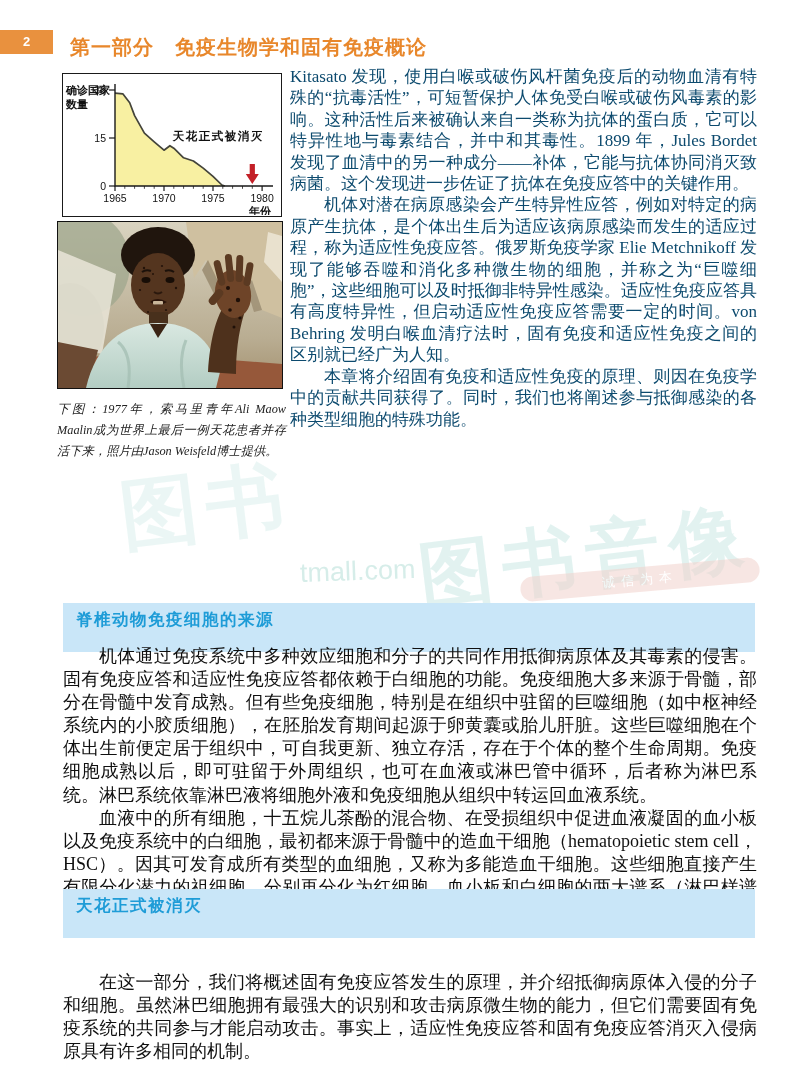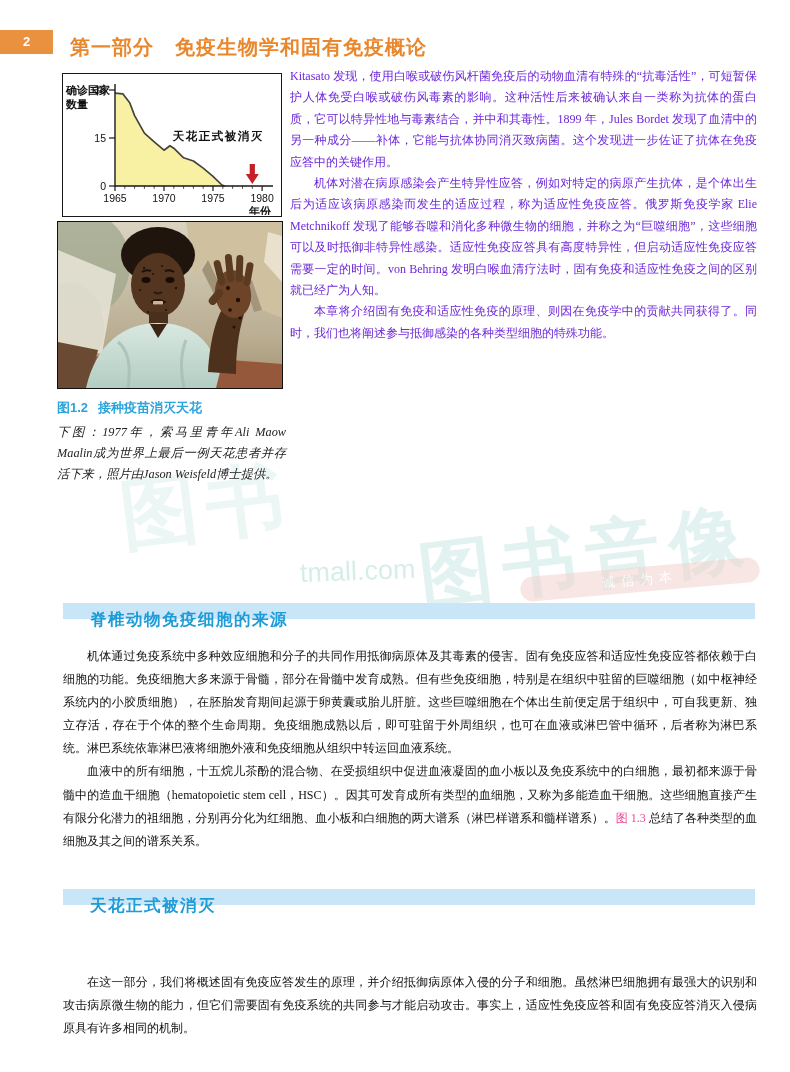--- a/index.html
+++ b/index.html
@@ -40,37 +40,37 @@
     color:#29A5DC;font-weight:bold;font-size:13px;margin-bottom:5px;
   }
   .fig-caption-head .fig-title{margin-left:10px;}
   .fig-caption p{
     margin:0;font-style:italic;font-size:12.3px;line-height:21px;
     text-align:justify;color:#222;
   }
   
   .col-right{
     position:absolute;left:290px;top:66px;width:467px;
-    font-size:12px;line-height:21.4px;text-align:justify;color:#6d28d9;
+    font-size:17px;line-height:21.4px;text-align:justify;color:#0c4a6e;
   }
   .col-right p{margin:0;text-indent:2em;}
   .col-right p.first{text-indent:0;}
   
   .section-band{
-    position:absolute;left:63px;width:692px;height:16px;
+    position:absolute;left:63px;width:692px;height:49px;
     background:#C9E6F8;color:#1E9CD7;
     font-family:"Liberation Sans", sans-serif;font-weight:bold;
-    font-size:16.5px;line-height:33px;padding-left:27px;
+    font-size:16.5px;line-height:33px;padding-left:13px;
     box-sizing:border-box;letter-spacing:1.5px;
   }
   .band-1{top:603px;}
   .band-2{top:889px;}
   .full-col{
     position:absolute;left:63px;width:694px;
-    font-size:12px;line-height:23.1px;text-align:justify;color:#101010;
+    font-size:18px;line-height:23.1px;text-align:justify;color:#101010;
   }
   .full-col p{margin:0;text-indent:2em;}
   .sec1-text{top:645px;}
   .sec2-text{top:971px;}
   .fig-link{color:#ec4899;}
   
   .wm{position:absolute;pointer-events:none;}
   .wm-glyphs{
     left:418px;top:508px;font-size:74px;font-weight:bold;
     color:#bfe4e0;opacity:.45;letter-spacing:10px;
@@ -204,23 +204,20 @@
       <circle cx="170" cy="66" r="2"></circle>
         <circle cx="180" cy="78" r="2.2"></circle>
         <circle cx="172" cy="88" r="1.8"></circle>
       <circle cx="182" cy="96" r="1.6"></circle>
         <circle cx="176" cy="105" r="1.5"></circle>
     </g>
   </svg>
 </div>
 
 <div class="fig-caption">
-  <div class="fig-caption-head">
-    <span>图1.2</span><span class="fig-title">接种疫苗消灭天花</span>
-  </div>
   <p>下图：1977年，索马里青年Ali Maow Maalin成为世界上最后一例天花患者并存活下来，照片由Jason Weisfeld博士提供。</p>
 </div>
 
 <div class="col-right">
   <p class="first">Kitasato 发现，使用白喉或破伤风杆菌免疫后的动物血清有特殊的“抗毒活性”，可短暂保护人体免受白喉或破伤风毒素的影响。这种活性后来被确认来自一类称为抗体的蛋白质，它可以特异性地与毒素结合，并中和其毒性。1899 年，Jules Bordet 发现了血清中的另一种成分——补体，它能与抗体协同消灭致病菌。这个发现进一步佐证了抗体在免疫应答中的关键作用。</p>
   <p>机体对潜在病原感染会产生特异性应答，例如对特定的病原产生抗体，是个体出生后为适应该病原感染而发生的适应过程，称为适应性免疫应答。俄罗斯免疫学家 Elie Metchnikoff 发现了能够吞噬和消化多种微生物的细胞，并称之为“巨噬细胞”，这些细胞可以及时抵御非特异性感染。适应性免疫应答具有高度特异性，但启动适应性免疫应答需要一定的时间。von Behring 发明白喉血清疗法时，固有免疫和适应性免疫之间的区别就已经广为人知。</p>
   <p>本章将介绍固有免疫和适应性免疫的原理、则因在免疫学中的贡献共同获得了。同时，我们也将阐述参与抵御感染的各种类型细胞的特殊功能。</p>
 </div>
 
 <div class="section-band band-1">脊椎动物免疫细胞的来源</div>

